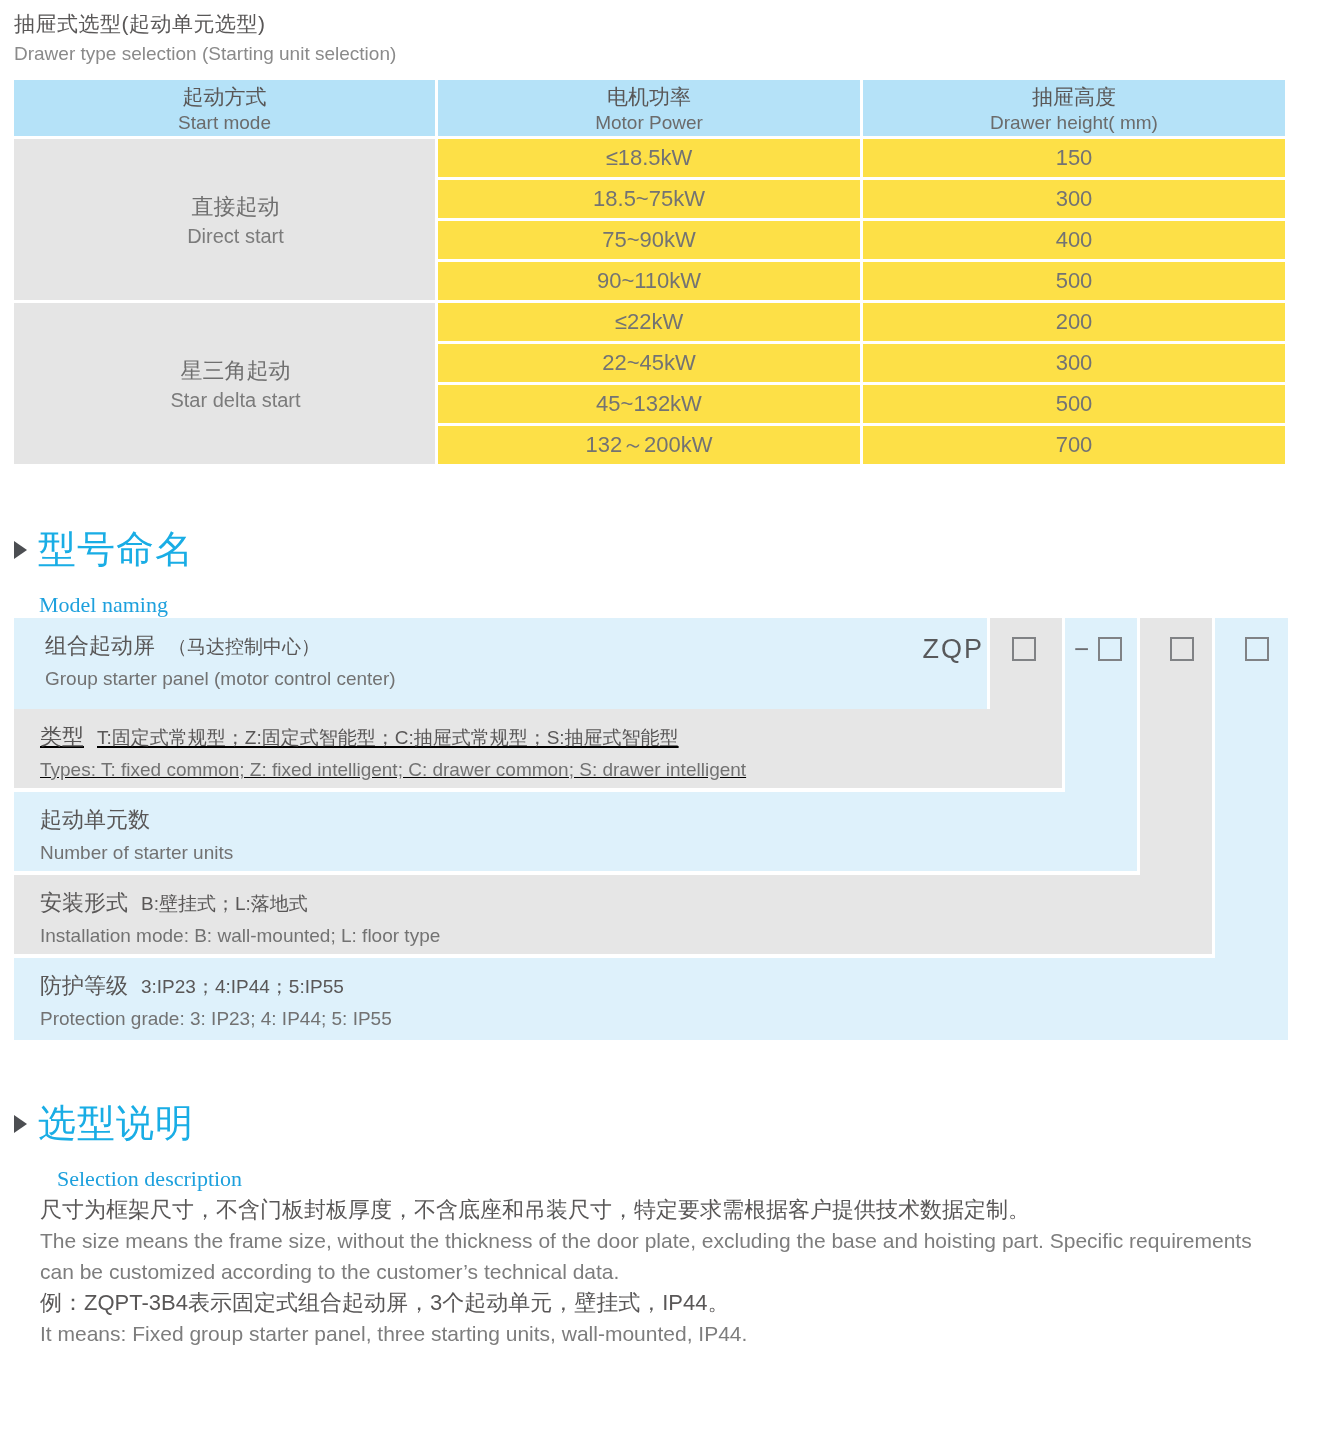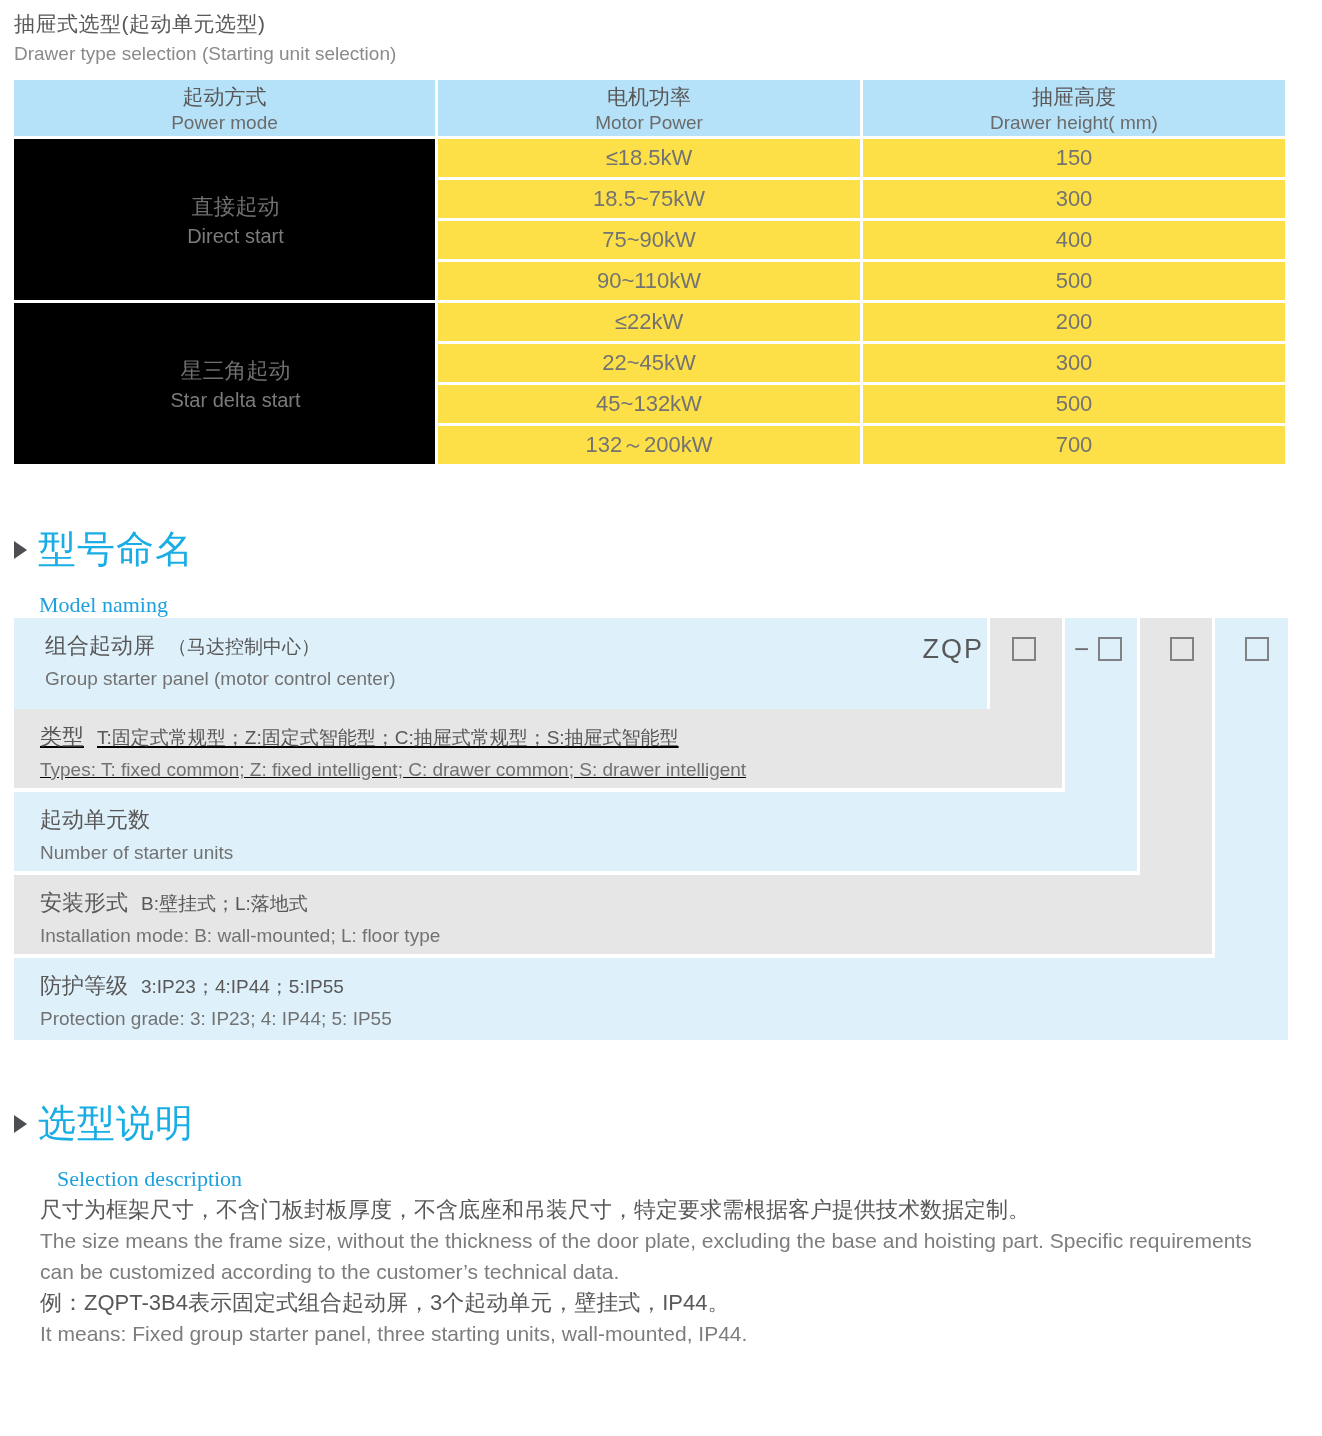--- a/index.html
+++ b/index.html
@@ -18,21 +18,21 @@
   .sel-table {
     position:absolute; left:14px; top:80px;
     display:grid;
     grid-template-columns:421px 422px 422px;
     grid-template-rows:56px repeat(8,38px);
     gap:3px;
   }
   .th { background:#b5e2f8; display:flex; flex-direction:column; align-items:center; justify-content:center; }
   .th .cn { font-size:21px; color:#595757; }
   .th .en { font-size:19px; color:#6b6b6b; margin-top:1px; }
-  .mode-cell { background:#000000; display:flex; flex-direction:column; align-items:center; justify-content:center;padding-left:22px; }
+  .mode-cell { background:#e5e5e5; display:flex; flex-direction:column; align-items:center; justify-content:center;padding-left:22px; }
   .mode-cell .cn { font-size:22px; color:#6f6f6f; }
   .mode-cell .en { font-size:20px; color:#7b7b7b; margin-top:3px; }
   .cell { background:#fde047; display:flex; align-items:center; justify-content:center; font-size:22px; color:#737373; }
 
   
   .section-head { position:absolute; left:14px;font-family:Liberation Serif, serif; }
   .section-head .row { display:flex; align-items:center; }
   .tri { width:0; height:0; border-left:13px solid #4c4e52; border-top:9px solid transparent; border-bottom:9px solid transparent; }
   .section-head .cn { font-size:38px; color:#19ade5; margin-left:11px; letter-spacing:1px; }
   .section-head .en { font-size:22px; color:#1da0dd; margin-top:17px; }
@@ -65,21 +65,21 @@
 <div class="page">
 
   <div class="doc-title">
     <div class="cn">抽屉式选型(起动单元选型)</div>
     <div class="en">Drawer type selection (Starting unit selection)</div>
   </div>
 
   <div class="sel-table">
     <div class="th" style="grid-column:1;grid-row:1">
       <div class="cn">起动方式</div>
-      <div class="en">Power mode</div>
+      <div class="en">Start mode</div>
     </div>
     <div class="th" style="grid-column:2;grid-row:1">
       <div class="cn">电机功率</div>
       <div class="en">Motor Power</div>
     </div>
     <div class="th" style="grid-column:3;grid-row:1">
       <div class="cn">抽屉高度</div>
       <div class="en">Drawer height( mm)</div>
     </div>
 

